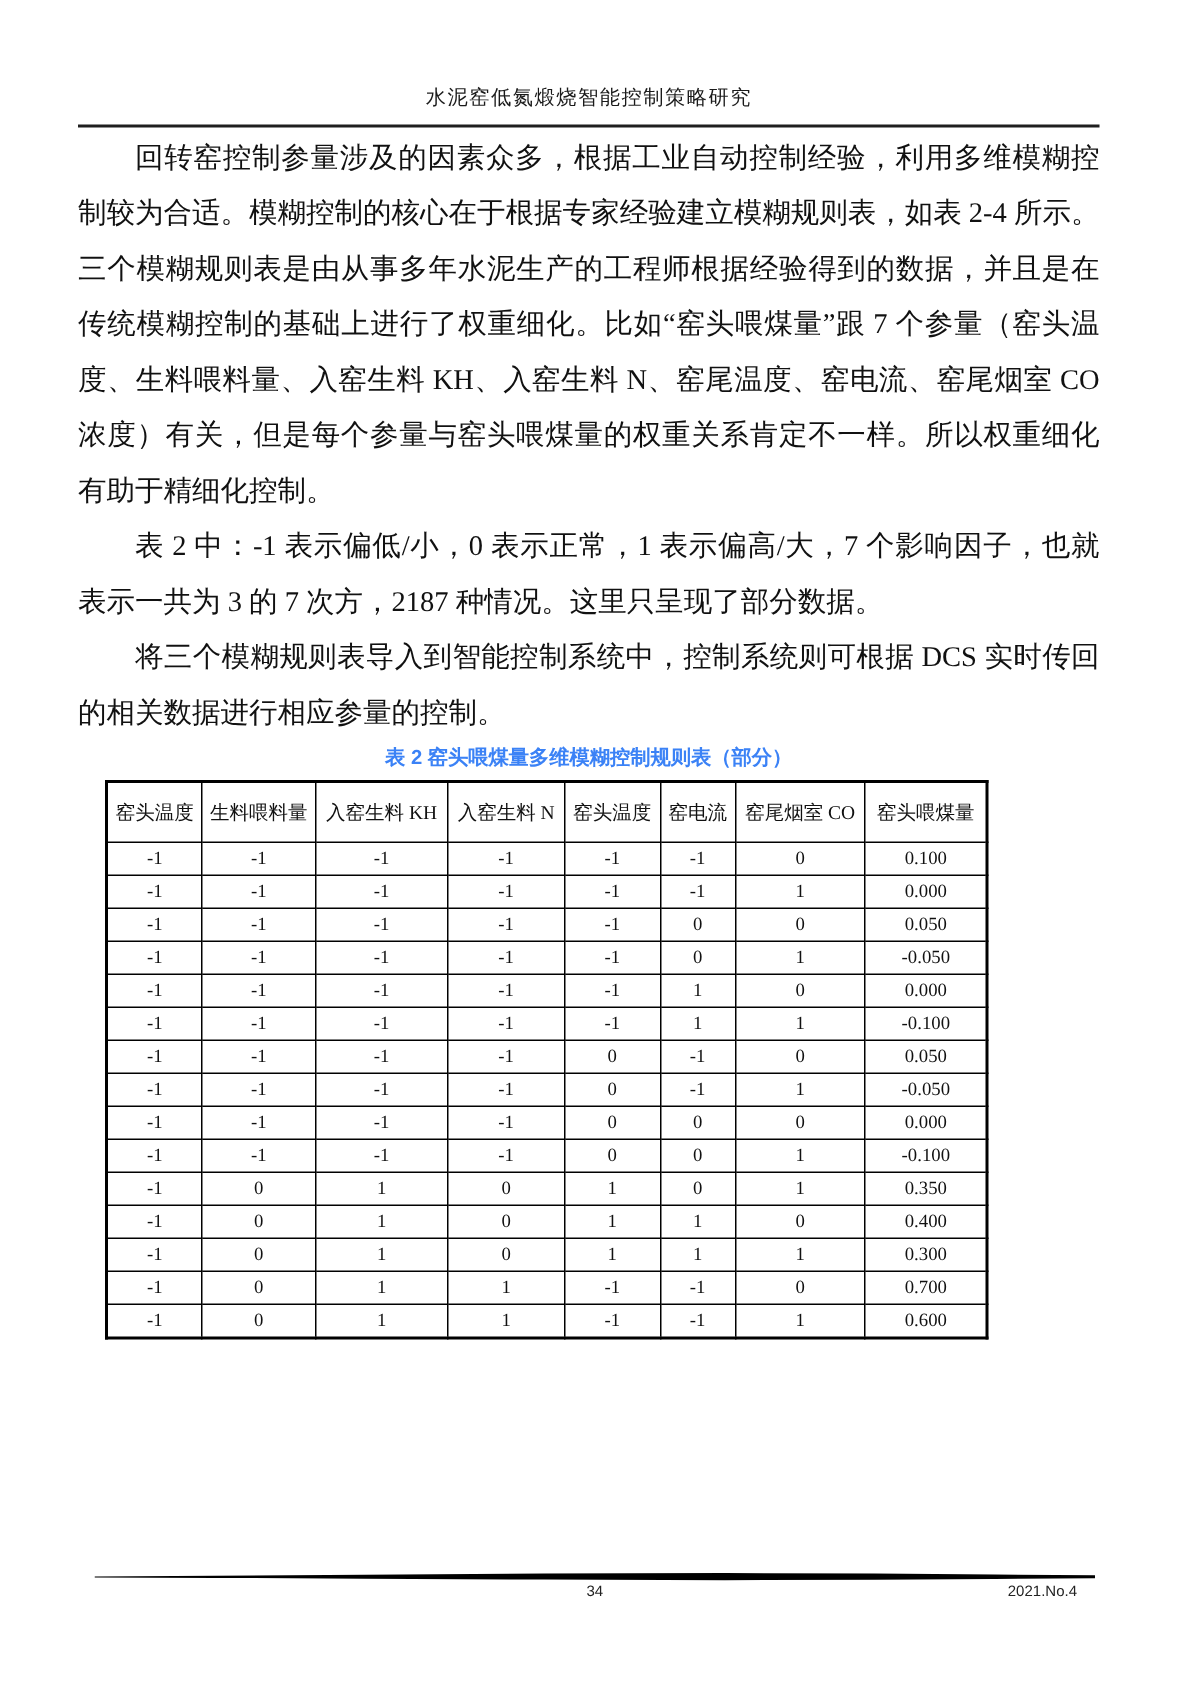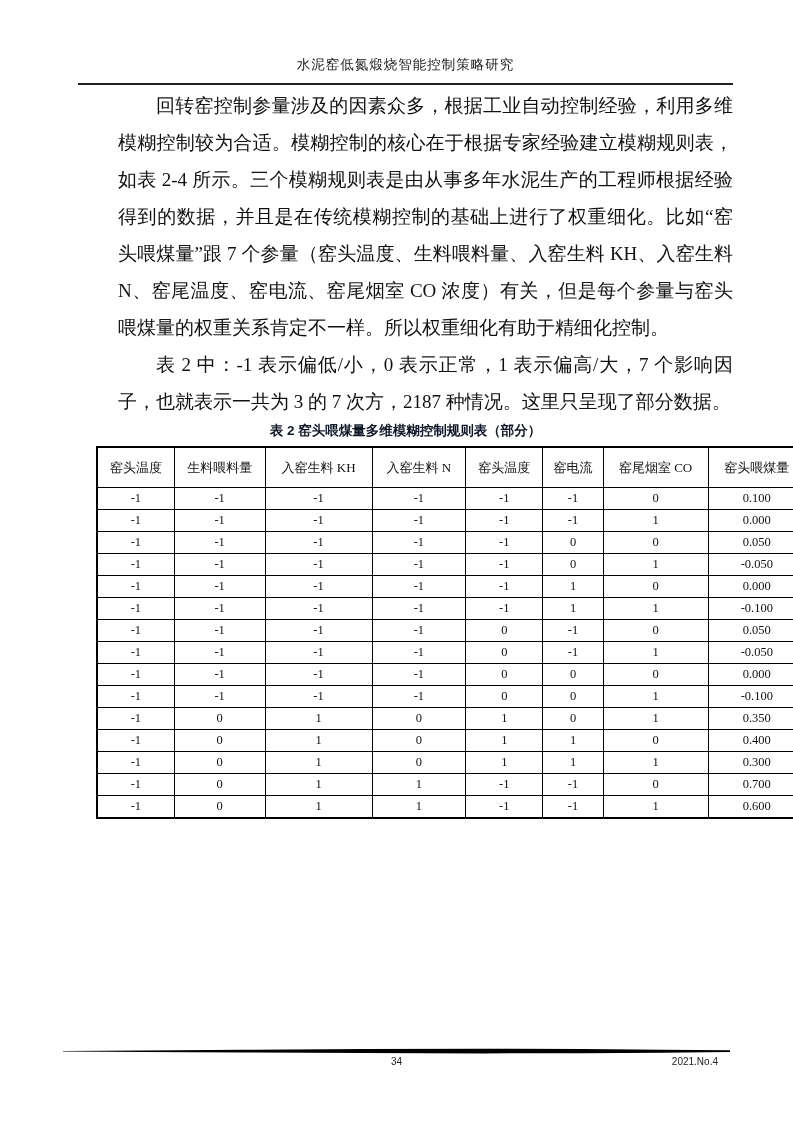--- a/index.html
+++ b/index.html
@@ -1,38 +1,37 @@
 <!DOCTYPE html>
 <html><head>
 <meta charset="utf-8">
 <style>
   html, body { margin: 0; padding: 0; background: #ffffff; }
   .page {
     width: 793px; height: 1122px; margin: 0 auto; background: #ffffff;
-    position: relative; box-sizing: border-box; padding: 56px 60px 0 78px;
+    position: relative; box-sizing: border-box; padding: 56px 60px 0 52px;
     font-family: "Liberation Serif", "DejaVu Serif", serif; color: #111111;
     overflow: hidden;
   }
   .running-header-title {
     text-align: center; font-size: 13.5px; letter-spacing: 1px; color: #1a1a1a;
   }
   .header-rule { height: 2px; background: #1f1f1f; margin-top: 9px; }
   .body-text {
     margin-top: 2px; font-size: 19px; line-height: 37px;
     text-align: justify;
-    margin-left: 40px;
   }
   .para { margin: 0; text-indent: 2em; }
   .table-caption {
     text-align: center; font-family: "Liberation Sans", "DejaVu Sans", sans-serif;
-    font-weight: bold; font-size: 13.5px; margin: 2px 0 6px 0; color: #0f172a;
+    font-weight: bold; font-size: 13.5px; margin: 2px 0 6px 0; color: #3b82f6;
   }
   .rules-table {
     border-collapse: collapse; table-layout: fixed;
-    width: 711px; margin-left: 18px; border: 2px solid #000;
+    width: 589px; margin-left: 18px; border: 2px solid #000;
   }
   .rules-table th, .rules-table td {
     border: 1px solid #000; text-align: center; vertical-align: middle;
     padding: 0; overflow: hidden; white-space: nowrap;
   }
   .rules-table th { height: 39px; font-weight: normal; font-size: 13px; }
   .rules-table td { height: 21px; font-size: 12.5px; }
   .page-footer { position: absolute; left: 63px; right: 63px; top: 1048px; }
   .footer-rule { display: block; width: 100%; height: 7px; }
   .footer-line {
@@ -47,20 +46,21 @@
 
 <div class="page">
 
   <div class="running-header-title">水泥窑低氮煅烧智能控制策略研究</div>
   <div class="header-rule"></div>
 
   <div class="body-text">
 
   <p class="para">回转窑控制参量涉及的因素众多，根据工业自动控制经验，利用多维模糊控制较为合适。模糊控制的核心在于根据专家经验建立模糊规则表，如表 2-4 所示。三个模糊规则表是由从事多年水泥生产的工程师根据经验得到的数据，并且是在传统模糊控制的基础上进行了权重细化。比如“窑头喂煤量”跟 7 个参量（窑头温度、生料喂料量、入窑生料 KH、入窑生料 N、窑尾温度、窑电流、窑尾烟室 CO 浓度）有关，但是每个参量与窑头喂煤量的权重关系肯定不一样。所以权重细化有助于精细化控制。</p>
       <p class="para">表 2 中：-1 表示偏低/小，0 表示正常，1 表示偏高/大，7 个影响因子，也就表示一共为 3 的 7 次方，2187 种情况。这里只呈现了部分数据。</p>
+      <p class="para">将三个模糊规则表导入到智能控制系统中，控制系统则可根据 DCS 实时传回的相关数据进行相应参量的控制。</p>
     </div>
 
   <div class="table-caption">表 2 窑头喂煤量多维模糊控制规则表（部分）</div>
 
   <table class="rules-table">
     <colgroup>
       <col style="width:10.9%">
         <col style="width:12.8%">
         <col style="width:15.1%">
         <col style="width:13.2%">

